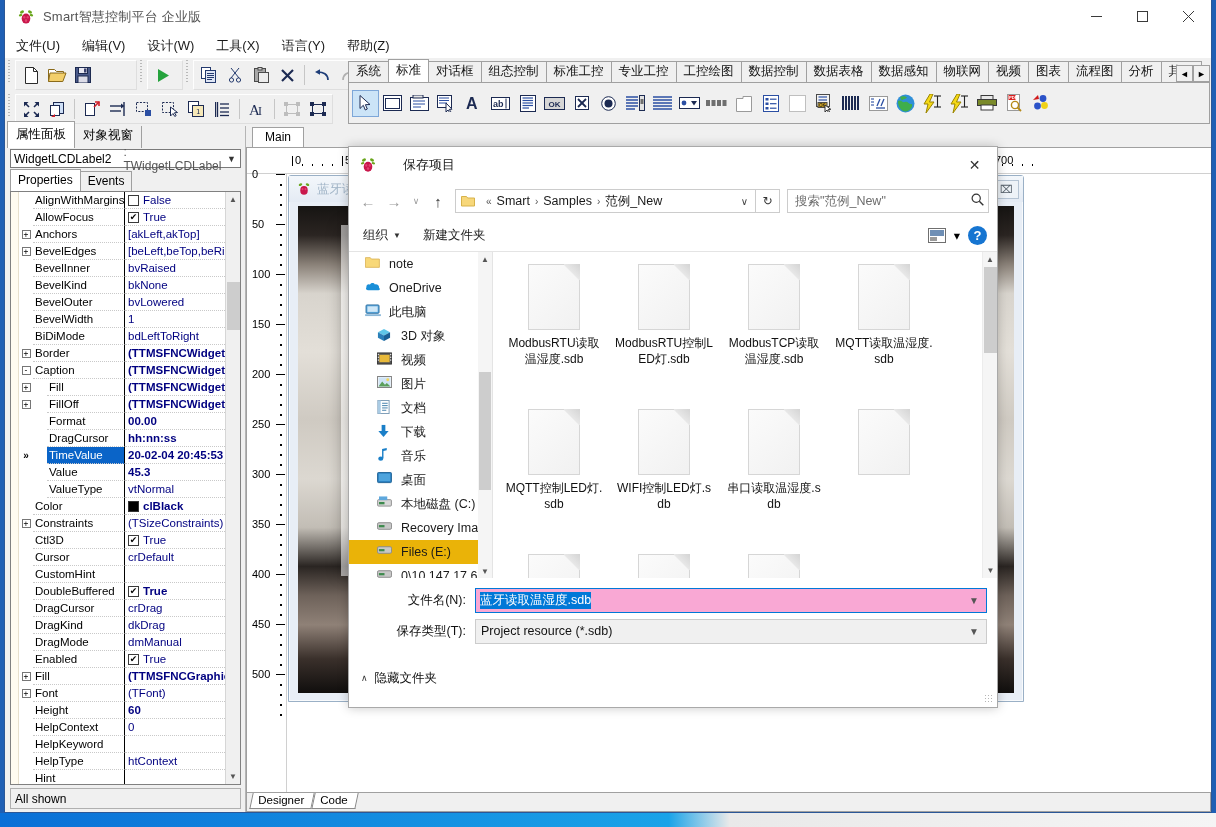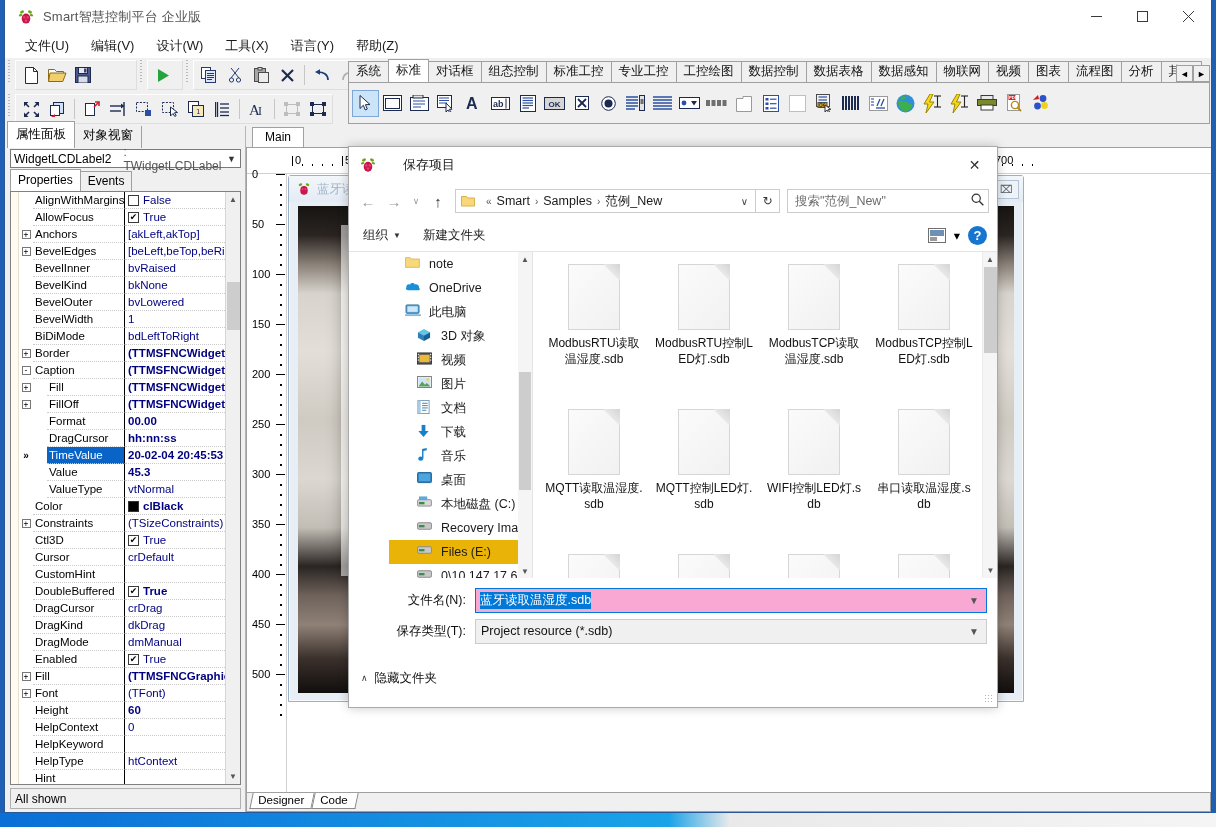--- a/index.html
+++ b/index.html
@@ -41,21 +41,21 @@
   #win-controls { position: absolute; right: 0; top: 0; height: 33px; display: flex; }
   .win-btn {
     width: 46px; height: 33px;
     display: flex; align-items: center; justify-content: center;
     color: #444;
   }
 
   
   #menubar {
     height: 25px; display: flex; align-items: center;
-    background: #ffffff; padding-left: 9px; flex: none;
+    background: #ffffff; flex: none;
     font-size: 13px; color: #1a1a1a;
   }
   .menu-item { padding: 3px 11px; cursor: default; white-space: nowrap; }
 
   
   #toolbar-area {
     background: #f0f0f0; flex: none;
     padding: 2px 0 0 0;
     display: flex; flex-direction: column;
     height: 68px;
@@ -384,21 +384,21 @@
   }
   .help-circle {
     width: 19px; height: 19px; border-radius: 50%; background: #1675d1;
     color: #fff; display: flex; align-items: center; justify-content: center;
     font-size: 13px; font-weight: bold;
   }
 
   #dlg-main { flex: 1; display: flex; min-height: 0; }
   #dlg-sidebar {
     width: 144px; flex: none; border-right: 1px solid #e4e4e4;
-    position: relative; overflow: hidden; background: #fff; margin-left: 40px;
+    position: relative; overflow: hidden; background: #fff;
   }
   .nav-item {
     display: flex; align-items: center; height: 24px;
     padding-left: 16px; white-space: nowrap; color: #1a1a1a;
   }
   .nav-item.indent { padding-left: 28px; }
   .nav-item.selected { background: #eab308; }
   .nav-ico { width: 17px; height: 16px; margin-right: 7px; flex: none; position: relative; }
   #sb-scroll {
     position: absolute; right: 0; top: 0; bottom: 0; width: 14px; background: #f5f5f5;
@@ -1667,26 +1667,20 @@
           <div class="file-cell">
             <div class="file-ico">
               <div class="fold"></div>
             </div>
             <div class="file-name">ModbusTCP读取温湿度.sdb</div>
           </div>
           <div class="file-cell">
             <div class="file-ico">
               <div class="fold"></div>
             </div>
-            <div class="file-name">ModbusTCP控制LED灯.sdb</div>
-          </div>
-          <div class="file-cell">
-            <div class="file-ico">
-              <div class="fold"></div>
-            </div>
             <div class="file-name">MQTT读取温湿度.sdb</div>
           </div>
           <div class="file-cell">
             <div class="file-ico">
               <div class="fold"></div>
             </div>
             <div class="file-name">MQTT控制LED灯.sdb</div>
           </div>
           <div class="file-cell">
             <div class="file-ico">

